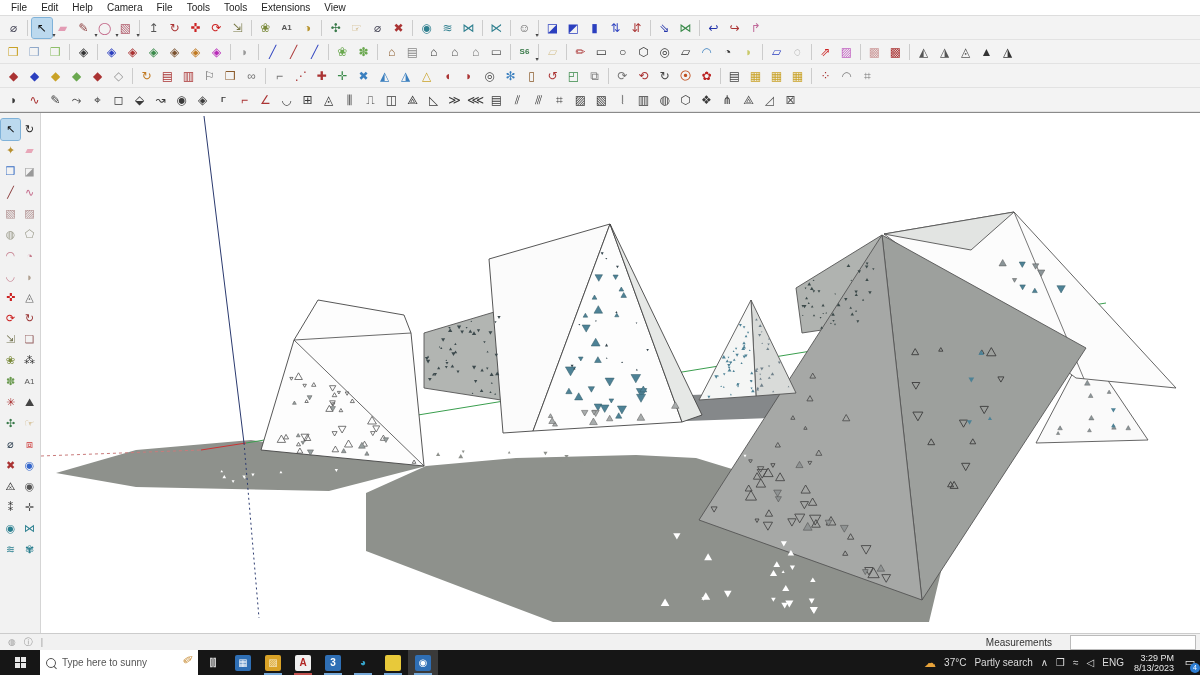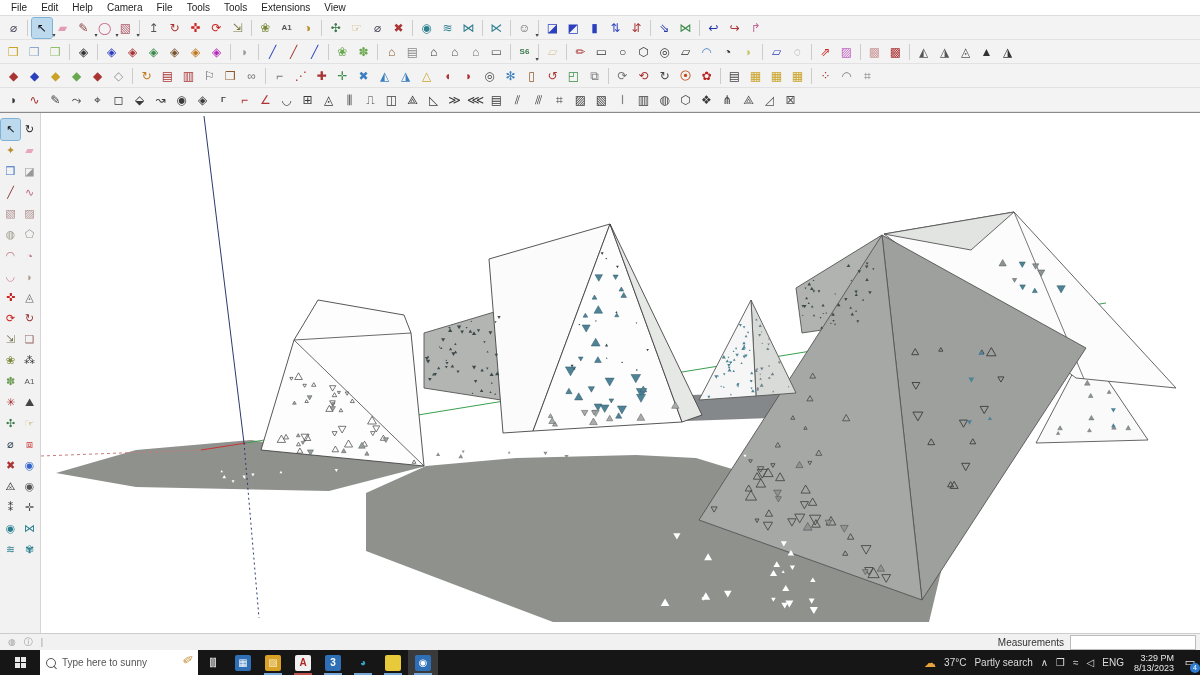--- a/index.html
+++ b/index.html
@@ -26,21 +26,21 @@
   .main{flex:1;display:flex;border-top:1px solid #8a8a8a;}
   .sidebar{width:40px;background:#f2f2f2;border-right:1px solid #d5d5d5;padding-top:6px;display:grid;grid-template-columns:19px 19px;align-content:start;justify-content:center;}
   .sicon{width:19px;height:21px;display:flex;align-items:center;justify-content:center;font-size:11px;border-radius:2px;}
   .sicon.active{background:#bcd9ee;outline:1px solid #7fb2d9;}
   .viewport{flex:1;background:#fff;position:relative;}
   .viewport svg{display:block;}
   
   .statusbar{height:16px;background:#f1f1f1;border-top:1px solid #ccc;display:flex;align-items:center;font-size:10px;color:#555;padding:0 4px;}
   .statusicon{margin:0 4px;color:#999;font-size:9px;}
   .status-spacer{flex:1;}
-  .meas-label{color:#333;margin-right:6px;}
+  .meas-label{color:#333;margin-right:18px;}
   .meas-input{width:120px;height:11px;background:#fff;border:1px solid #bbb;font-size:9px;}
   
   .taskbar{height:25px;background:#161616;display:flex;align-items:center;color:#e8e8e8;}
   .startbtn{width:40px;height:25px;display:flex;align-items:center;justify-content:center;}
   .winlogo{width:11px;height:11px;display:grid;grid-template-columns:5px 5px;grid-gap:1px;}
   .winlogo div{background:#e8e8e8;}
   .searchbox{width:152px;height:25px;background:#fff;display:flex;align-items:center;color:#555;font-size:10px;padding-left:6px;position:relative;}
   .searchbox .mag{width:8px;height:8px;border:1.4px solid #555;border-radius:50%;position:relative;margin-right:6px;flex:0 0 auto;}
   .searchbox .mag:after{content:"";position:absolute;width:4px;height:1.4px;background:#555;transform:rotate(45deg);left:6px;top:8px;}
   .searchbox .pencil{position:absolute;right:4px;top:2px;font-size:13px;color:#c98f3a;transform:rotate(-35deg);}

